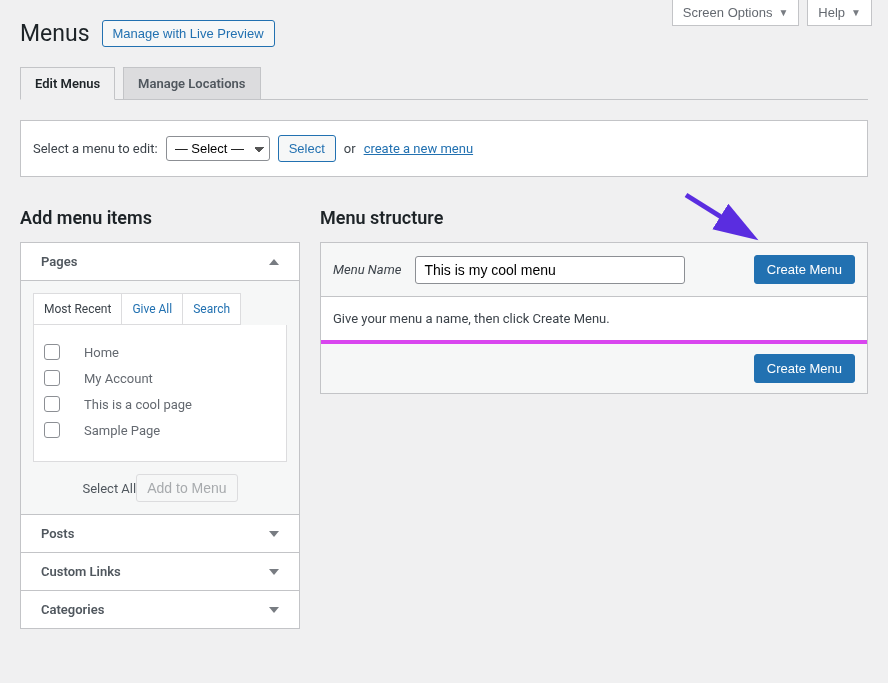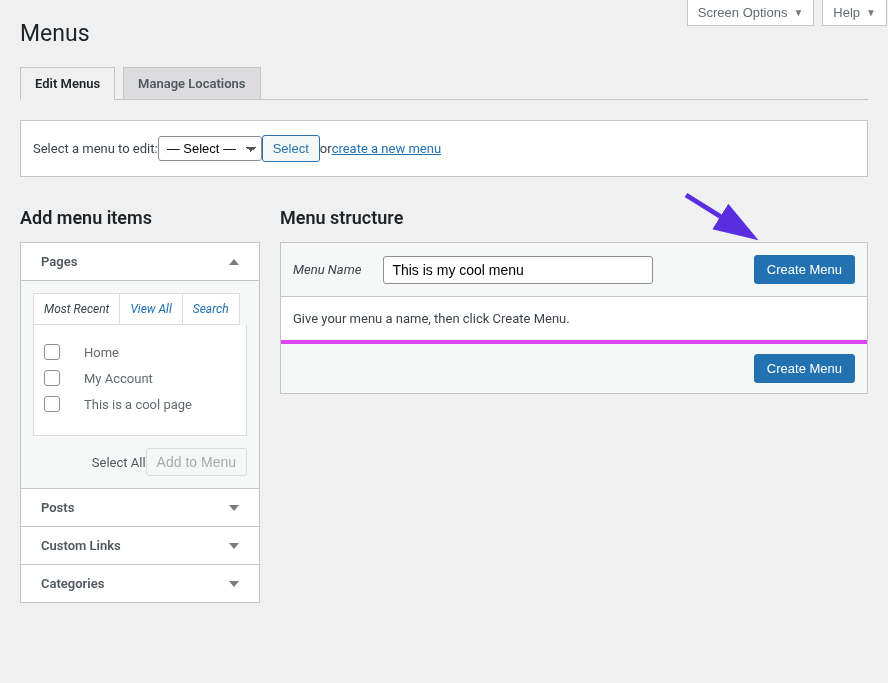--- a/index.html
+++ b/index.html
@@ -1,62 +1,62 @@
 <!DOCTYPE html>
 <html><head>
   <meta charset="utf-8">
   <style>
     * { box-sizing: border-box; margin: 0; padding: 0; }
     body { font-family: -apple-system, BlinkMacSystemFont, "Segoe UI", Roboto, sans-serif; font-size: 13px; color: #3c434a; background: #f0f0f1; width: 888px; height: 683px; overflow: hidden; }
     a { color: #2271b1; text-decoration: underline; cursor: pointer; text-align: center; }
 
-    .header-buttons { position: absolute; right: 1px; top: 0; display: flex; gap: 8px; }
+    .header-buttons { position: absolute; right: 16px; top: 0; display: flex; gap: 8px; }
     .header-btn { background: #fff; border: 1px solid #c3c4c7; padding: 5px 10px; font-size: 13px; color: #646970; cursor: pointer; display: flex; align-items: center; gap: 6px; border-radius: 0; border-top: none; }
     .header-btn .tri { font-size: 10px; color: #787c82; }
 
     .page { padding: 0 20px; position: relative; }
     .page-title-row { display: flex; align-items: center; gap: 12px; padding-top: 20px; margin-bottom: 20px; }
     .page-title { font-size: 23px; font-weight: 400; color: #1d2327; }
     .outline-btn { border: 1px solid #2271b1; color: #2271b1; background: #f6f7f7; padding: 5px 10px; font-size: 13px; cursor: pointer; border-radius: 3px; }
 
     .tabs { display: flex; border-bottom: 1px solid #c3c4c7; margin-bottom: 20px; }
     .tab { padding: 8px 14px; border: 1px solid #c3c4c7; background: #dcdcde; color: #50575e; margin-right: 8px; margin-bottom: -1px; font-weight: 600; cursor: pointer; }
     .tab.active { background: #f0f0f1; border-bottom-color: #f0f0f1; color: #1d2327; }
 
-    .select-row { background: #fff; border: 1px solid #c3c4c7; padding: 14px 12px; display: flex; align-items: center; gap: 0; margin-bottom: 30px; }
+    .select-row { background: #fff; border: 1px solid #c3c4c7; padding: 14px 12px; display: flex; align-items: center; gap: 8px; margin-bottom: 30px; }
     .select-row select { border: 1px solid #8c8f94; padding: 4px 24px 4px 8px; font-size: 13px; background: #fff; appearance: none; background-image: linear-gradient(45deg, transparent 50%, #555 50%), linear-gradient(135deg, #555 50%, transparent 50%); background-position: right 10px top 55%, right 5px top 55%; background-size: 5px 5px, 5px 5px; background-repeat: no-repeat; border-radius: 3px; }
 
     .columns { display: flex; gap: 20px; }
-    .col-left { width: 240px; flex-shrink: 0; }
+    .col-left { width: 280px; flex-shrink: 0; }
     .col-right { flex: 1; position: relative; }
 
     .section-title { font-size: 18px; font-weight: 600; color: #1d2327; margin-bottom: 14px; }
 
     .metabox { border: 1px solid #c3c4c7; margin-bottom: 0; }
     .metabox-head { background: #fff; border-bottom: 1px solid #c3c4c7; padding: 11px 20px; display: flex; justify-content: space-between; align-items: center; font-weight: 600; color: #50575e; cursor: pointer; }
     .metabox-head.collapsed { border-bottom: none; }
     .metabox-body { background: #f6f7f7; padding: 12px; }
 
-    .sub-tabs { background: #fff; border: 1px solid #dcdcde; border-radius: 0; width: fit-content; display: flex; margin-bottom: 0; font-style: italic; }
+    .sub-tabs { background: #fff; border: 1px solid #dcdcde; border-radius: 0; width: fit-content; display: flex; margin-bottom: 0; }
     .sub-tab { padding: 8px 10px; font-size: 12px; color: #2271b1; border-right: 1px solid #dcdcde; cursor: pointer; }
     .sub-tab:last-child { border-right: none; }
     .sub-tab.active { color: #3c434a; font-weight: 400; background:#fff; }
 
     .page-list { background: #fff; border: 1px solid #dcdcde; border-top: none; padding: 14px 10px 18px; margin-bottom: 12px; }
     .page-item { display: flex; align-items: center; gap: 24px; padding: 5px 0; color: #646970; font-size: 13px; }
     .page-item input[type=checkbox] { width: 16px; height: 16px; border: 1px solid #8c8f94; background: #fff; appearance: none; border-radius: 3px; cursor: pointer; }
 
-    .box-footer { display: flex; justify-content: flex-end; align-items: center; }
+    .box-footer { display: flex; justify-content: center; align-items: center; }
     .link-small { color: #2271b1; font-size: 13px; cursor: pointer; text-decoration: none; }
     .btn-disabled { border: 1px solid #dcdcde; color: #a7aaad; background: #f6f7f7; padding: 5px 10px; font-size: 14px; border-radius: 3px; cursor: default; }
 
     .accordion-item { border: 1px solid #c3c4c7; border-top: none; }
 
     .menu-panel { border: 1px solid #c3c4c7; }
-    .menu-panel-row1 { background: #f6f7f7; padding: 12px; display: flex; align-items: center; gap: 22px; border-bottom: 1px solid #c3c4c7; }
+    .menu-panel-row1 { background: #f6f7f7; padding: 12px; display: flex; align-items: center; gap: 14px; border-bottom: 1px solid #c3c4c7; }
     .menu-panel-row1 label { font-style: italic; font-size: 13px; color: #3c434a; }
     .menu-panel-row1 input[type=text] { flex: 0 0 270px; padding: 5px 8px; border: 1px solid #8c8f94; font-size: 14px; border-radius: 3px; }
     .spacer { flex: 1; }
     .btn-primary { background: #2271b1; color: #fff; border: 1px solid #2271b1; padding: 6px 12px; font-size: 13px; border-radius: 3px; cursor: pointer; font-weight: 400; }
     .menu-panel-body { background: #fff; padding: 14px 12px; border-bottom: 4px solid #d946ef; font-size: 13px; color: #3c434a; }
     .menu-panel-foot { background: #f6f7f7; padding: 10px 12px; display: flex; justify-content: flex-end; }
 
     .arrow-svg { position: absolute; top: -20px; right: 100px; pointer-events: none; }
 
     .tri-down { display: inline-block; width: 0; height: 0; border-left: 5px solid transparent; border-right: 5px solid transparent; border-top: 6px solid #787c82; }
@@ -72,20 +72,21 @@
   </button>
   <button class="header-btn">
     <span>Help</span>
     <span class="tri">▼</span>
   </button>
 </div>
 
 <div class="page">
   <div class="page-title-row">
     <h1 class="page-title">Menus</h1>
+    <button class="outline-btn">Manage with Live Preview</button>
   </div>
 
   <div class="tabs">
     <div class="tab active">Edit Menus</div>
     <div class="tab">Manage Locations</div>
   </div>
 
   <div class="select-row">
     <span>Select a menu to edit:</span>
     <select>
@@ -101,35 +102,39 @@
       <div class="section-title">Add menu items</div>
 
       <div class="metabox">
         <div class="metabox-head">
           <span>Pages</span>
           <span class="tri-up"></span>
         </div>
         <div class="metabox-body">
           <div class="sub-tabs">
             <div class="sub-tab active">Most Recent</div>
-            <div class="sub-tab">View All</div>
+            <div class="sub-tab">Give All</div>
             <div class="sub-tab">Search</div>
           </div>
           <div class="page-list">
             <label class="page-item">
                 <input type="checkbox" style="">
                 <span>Home</span>
               </label>
             <label class="page-item">
                 <input type="checkbox" style="">
                 <span>My Account</span>
               </label>
             <label class="page-item">
                 <input type="checkbox" style="">
                 <span>This is a cool page</span>
+              </label>
+            <label class="page-item">
+                <input type="checkbox" style="">
+                <span>Sample Page</span>
               </label>
           </div>
           <div class="box-footer">
             <span class="link-small" style="color:#50575e;">Select All</span>
             <button class="btn-disabled">Add to Menu</button>
           </div>
         </div>
       </div>
 
       <div class="accordion-item">

